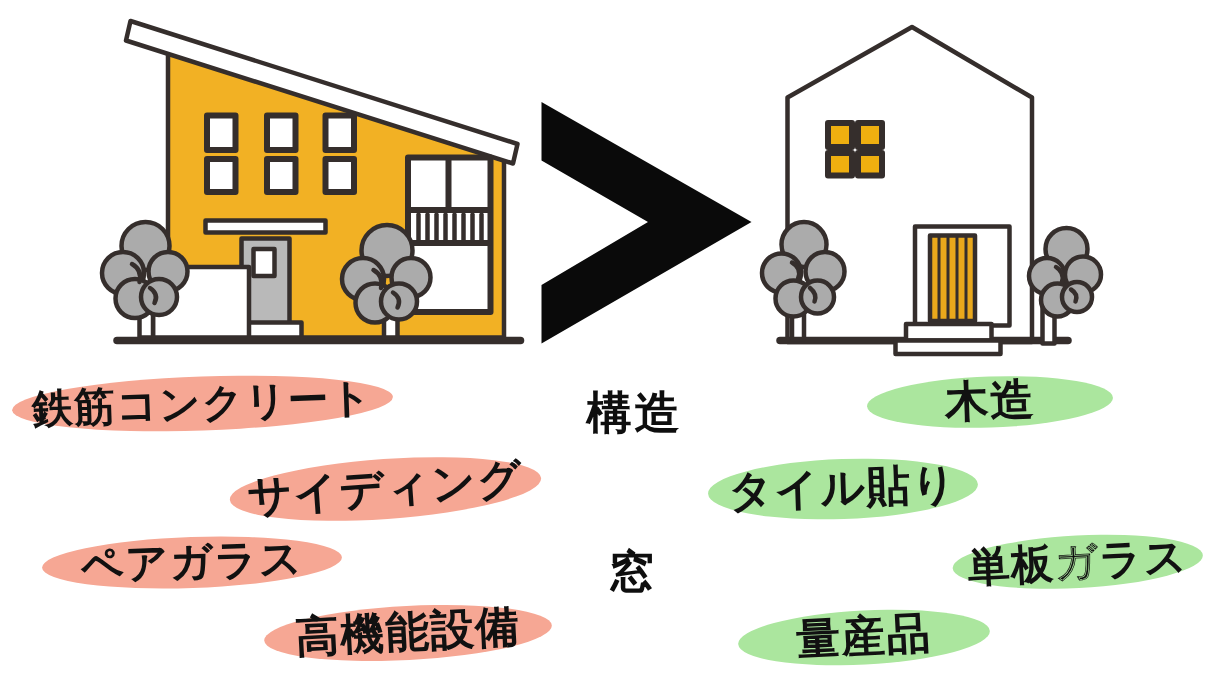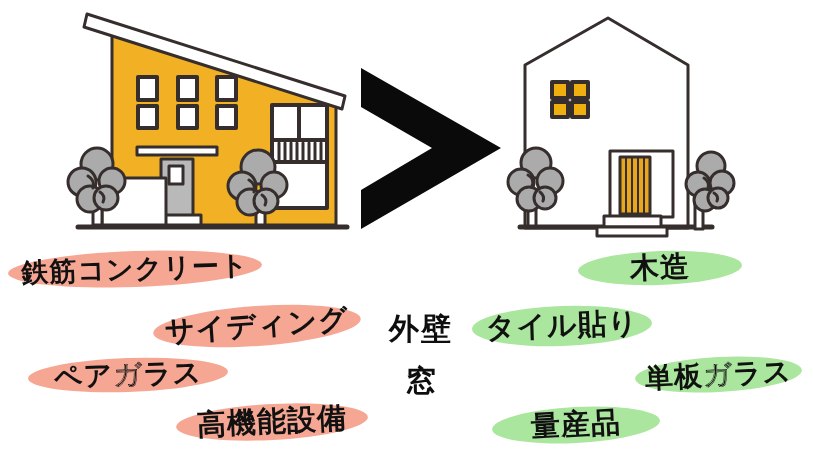--- a/index.html
+++ b/index.html
@@ -170,24 +170,24 @@
             <circle cx="718" cy="198" r="10"></circle>
           </g>
           <path d="M704 178 q6 4 4 10" fill="none"></path>
           <path d="M714 193 q5 3 3 8" fill="none"></path>
         </g>
       </g>
     </g>
   </svg>
 
   <div class="pill pink p1l">鉄筋コンクリート</div>
+  <div class="cat c1">構造</div>
   <div class="pill green p1r">木造</div>
 
   <div class="pill pink p2l">サイディング</div>
-  <div class="cat c2">外壁</div>
   <div class="pill green p2r">タイル貼り</div>
 
   <div class="pill pink p3l">ペアガラス</div>
   <div class="cat c3">窓</div>
   <div class="pill green p3r">単板ガラス</div>
 
   <div class="pill pink p4l">高機能設備</div>
   <div class="pill green p4r">量産品</div>
 
 </div>

